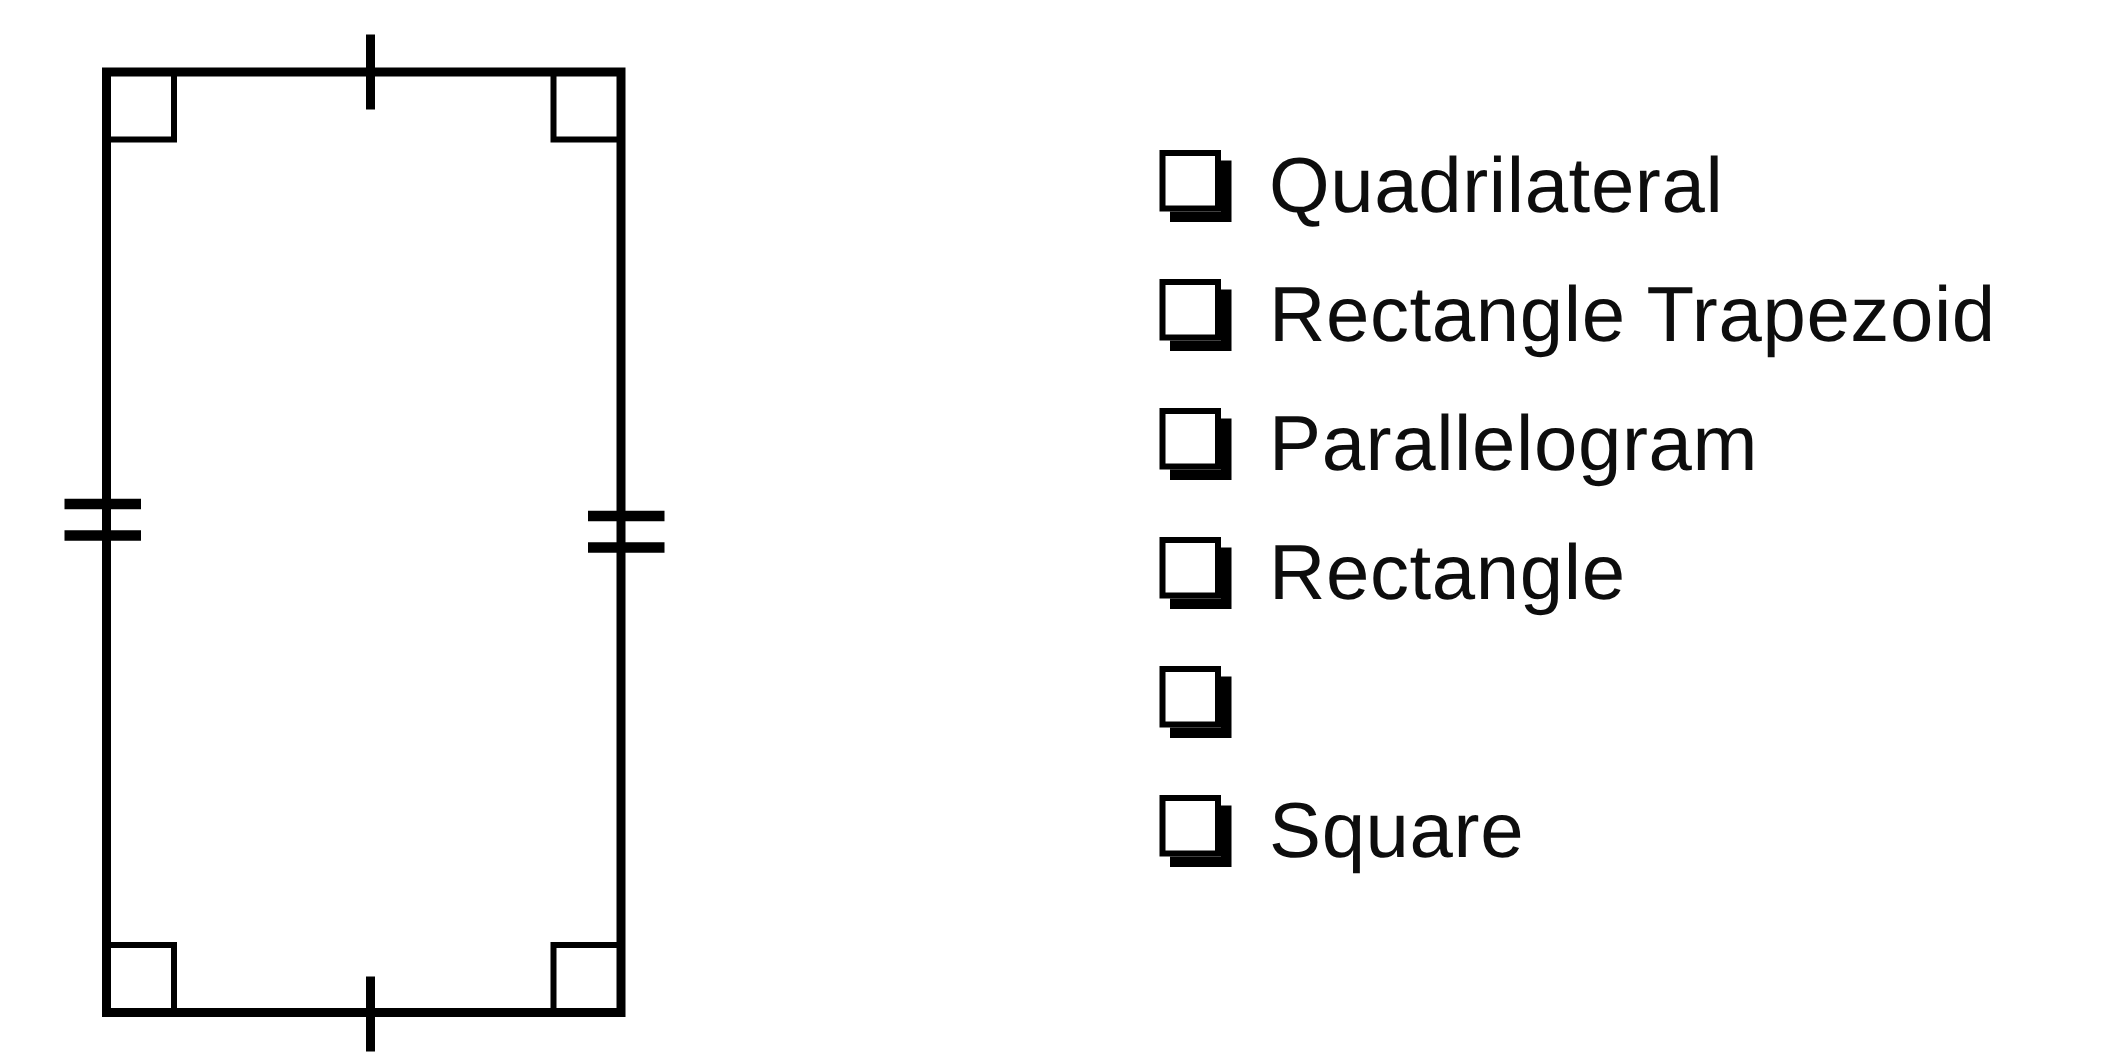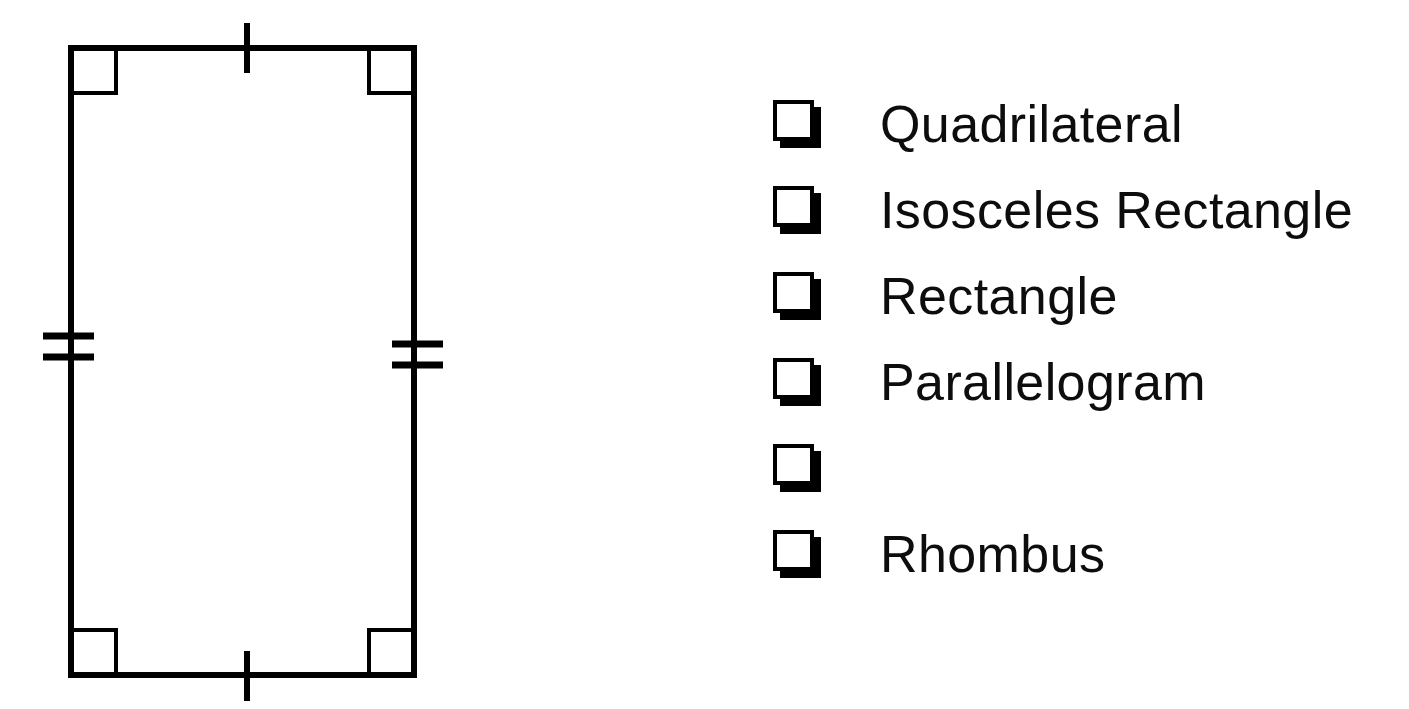--- a/index.html
+++ b/index.html
@@ -56,21 +56,21 @@
     width: 33px;
     height: 33px;
     margin-top: 7px;
     background: #ffffff;
     border: 4px solid #000000;
     box-shadow: 7px 7px 0 0 #000000;
     box-sizing: content-box;
   }
 
   .check-label {
-    margin-left: 66px;
+    margin-left: 32px;
     font-family: "Liberation Sans", sans-serif;
     font-size: 52px;
     font-weight: 300;
     line-height: 62px;
     letter-spacing: 0.4px;
     color: #0d0d0d;
     white-space: nowrap;
   }
 </style>
 </head>
@@ -103,37 +103,37 @@
   <div id="checklist">
 
     <div class="check-row">
       <span class="checkbox"></span>
       <span class="check-label">Quadrilateral</span>
     </div>
 
 
     <div class="check-row">
       <span class="checkbox"></span>
-      <span class="check-label">Isosceles Rectangle</span>
+      <span class="check-label">Rectangle Trapezoid</span>
+    </div>
+
+    <div class="check-row">
+      <span class="checkbox"></span>
+      <span class="check-label">Parallelogram</span>
     </div>
 
     <div class="check-row">
       <span class="checkbox"></span>
       <span class="check-label">Rectangle</span>
     </div>
 
     <div class="check-row">
       <span class="checkbox"></span>
-      <span class="check-label">Parallelogram</span>
     </div>
 
     <div class="check-row">
       <span class="checkbox"></span>
-    </div>
-
-    <div class="check-row">
-      <span class="checkbox"></span>
-      <span class="check-label">Rhombus</span>
+      <span class="check-label">Square</span>
     </div>
 
   </div>
 
 </div>
 
 </body></html>

